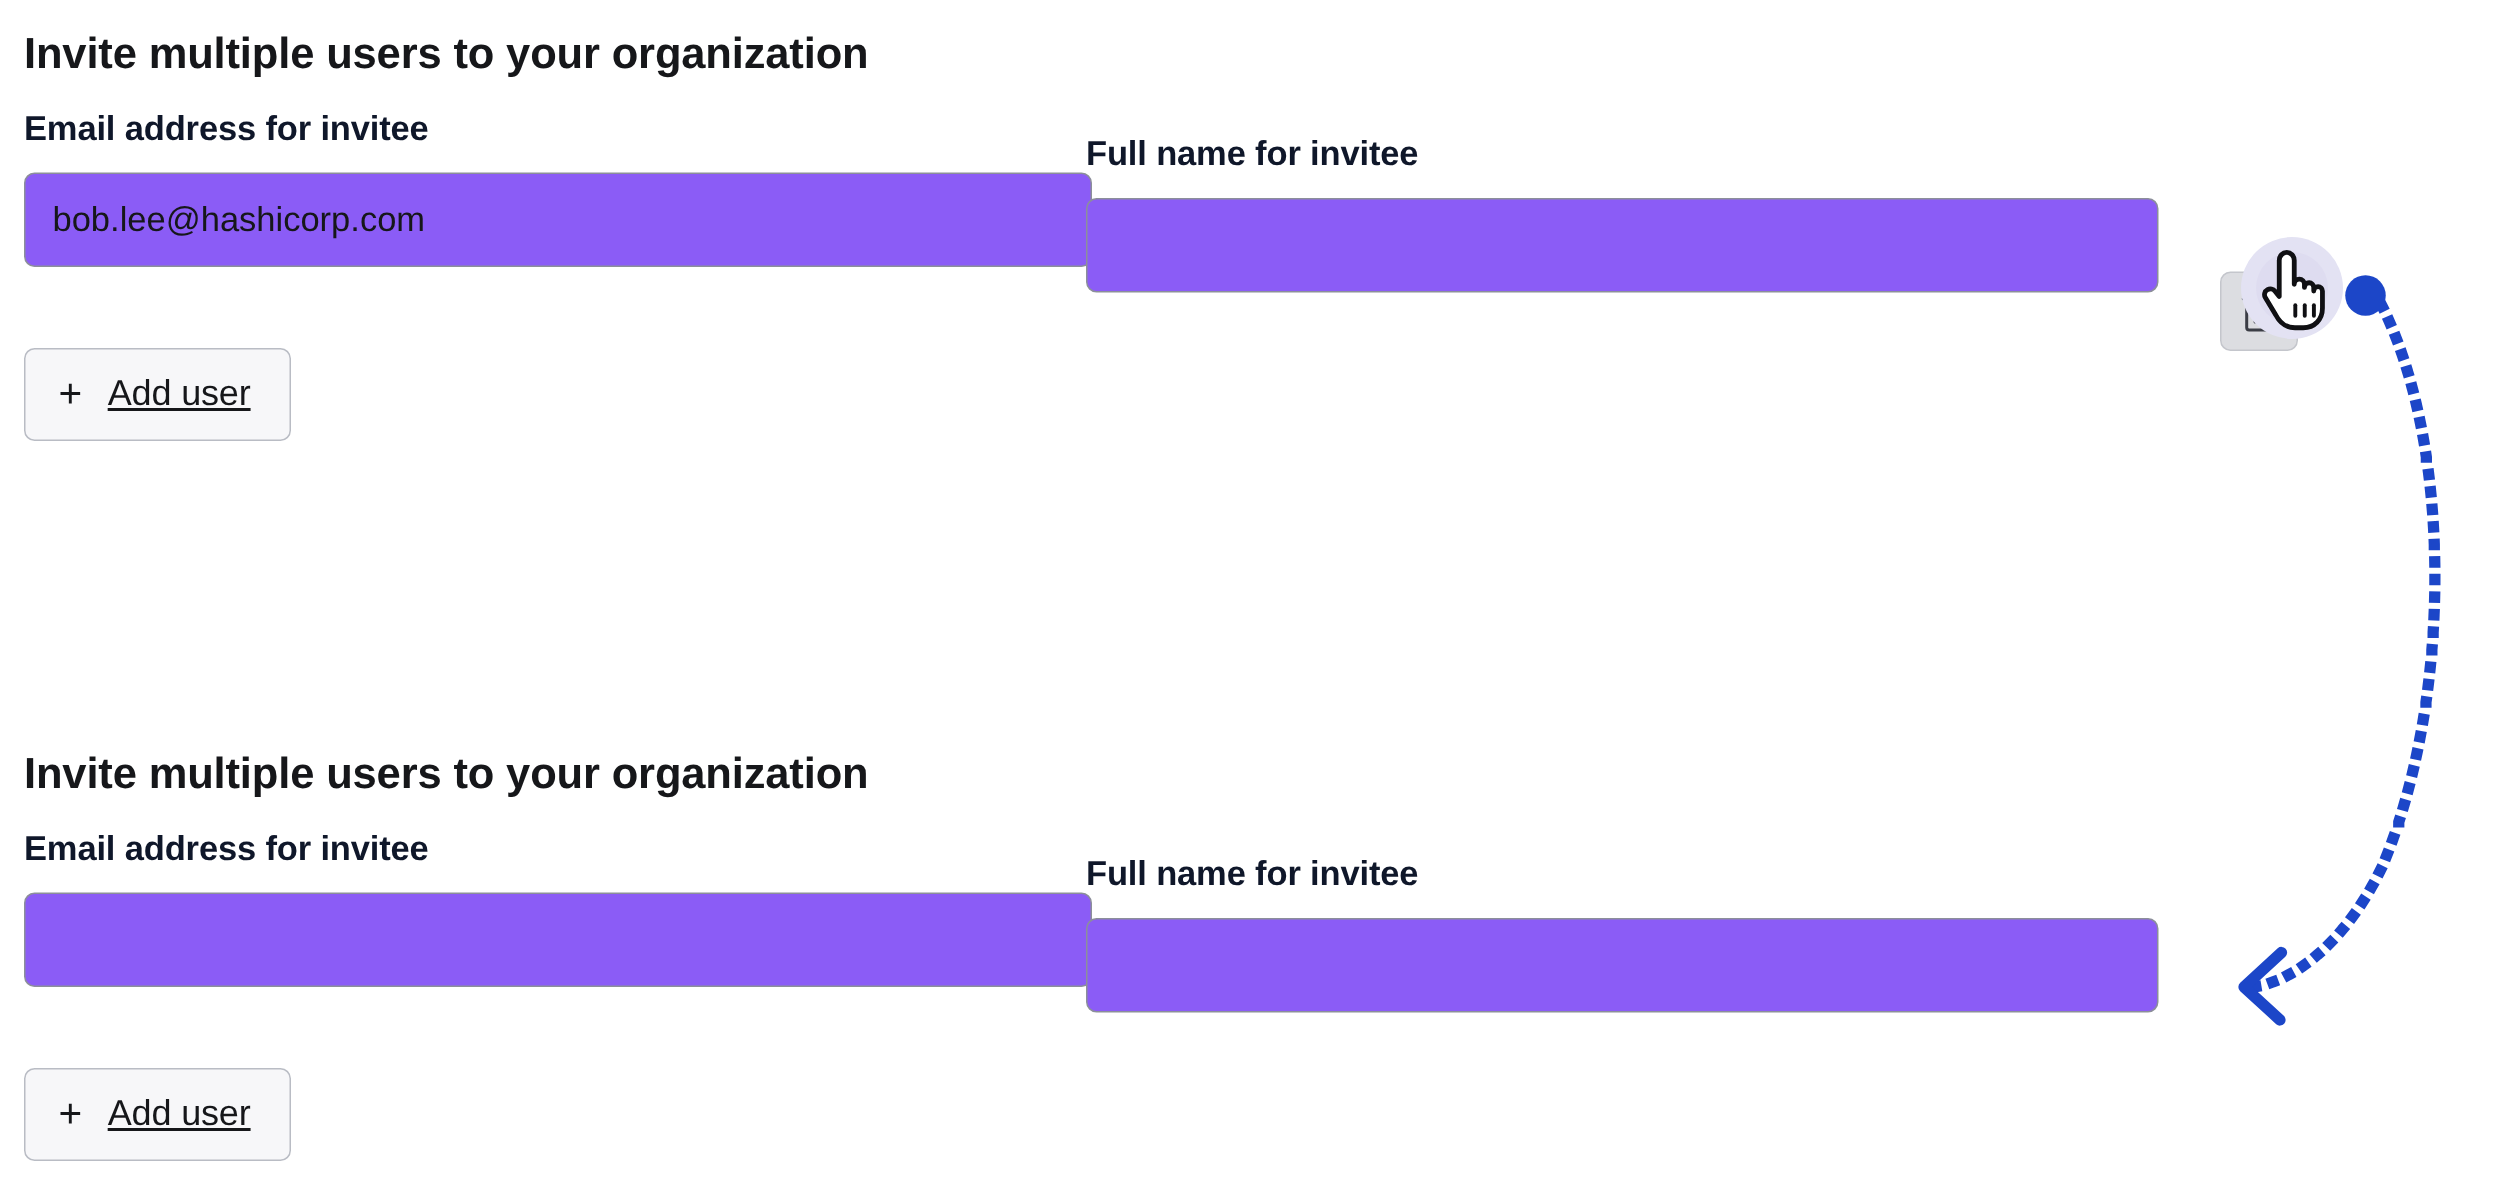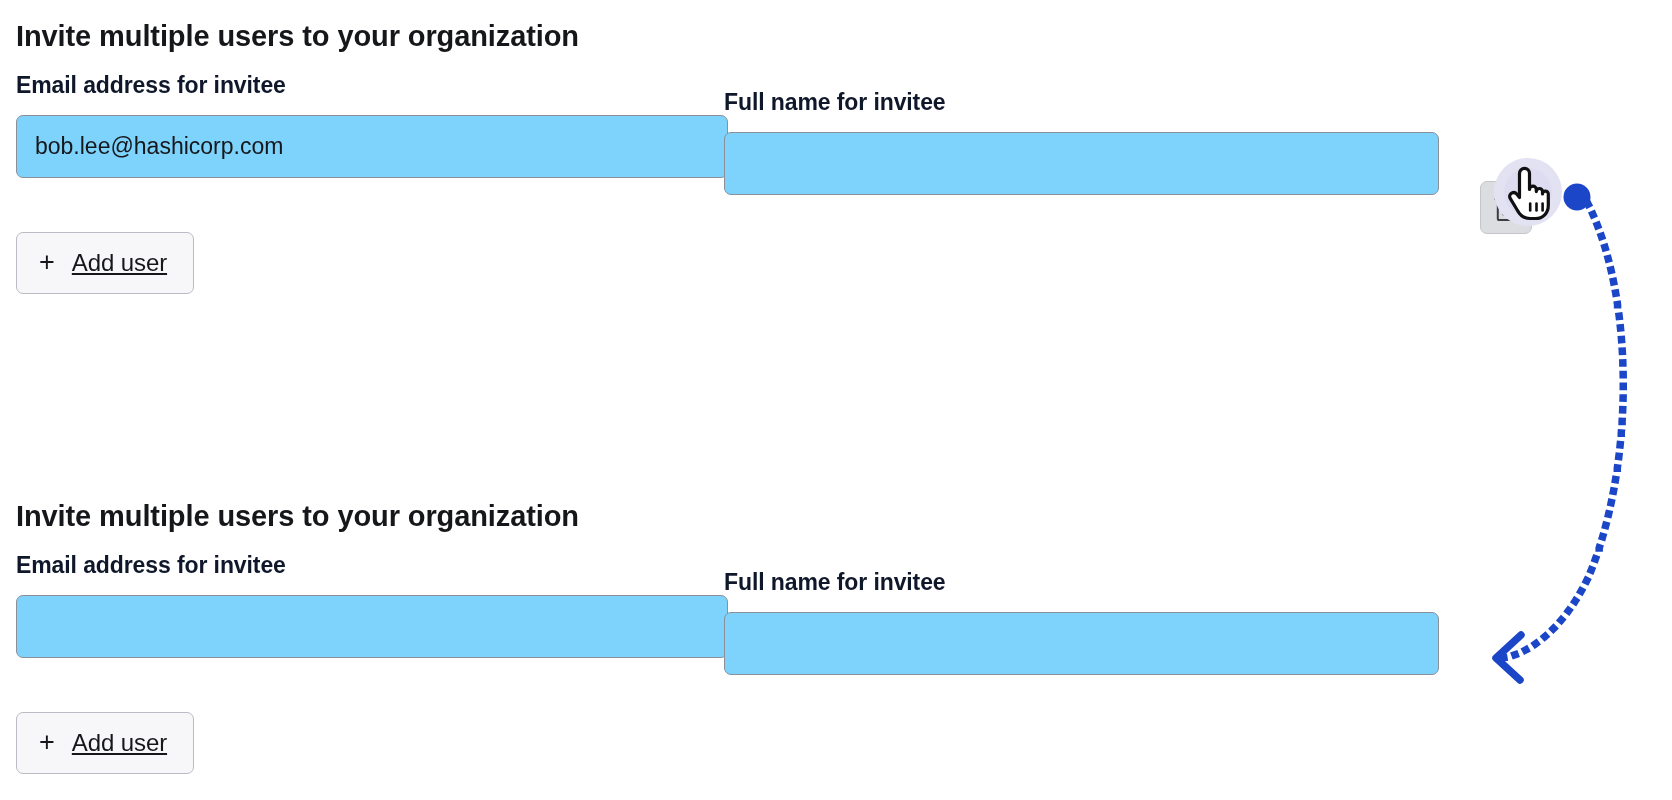--- a/index.html
+++ b/index.html
@@ -65,21 +65,21 @@
     white-space: nowrap;
   }
 
   .text-input {
     display: block;
     box-sizing: border-box;
     width: 100%;
     height: 63px;
     border: 1.6px solid #8c8f9a;
     border-radius: 7px;
-    background: #7dd3fc;
+    background: #8b5cf6;
     padding: 0 18px;
     font-family: "Liberation Sans", sans-serif;
     font-size: 23px;
     color: #16171a;
     outline: none;
   }
   .text-input::placeholder { color: #9aa0a8; }
 
   
   .delete-button {

